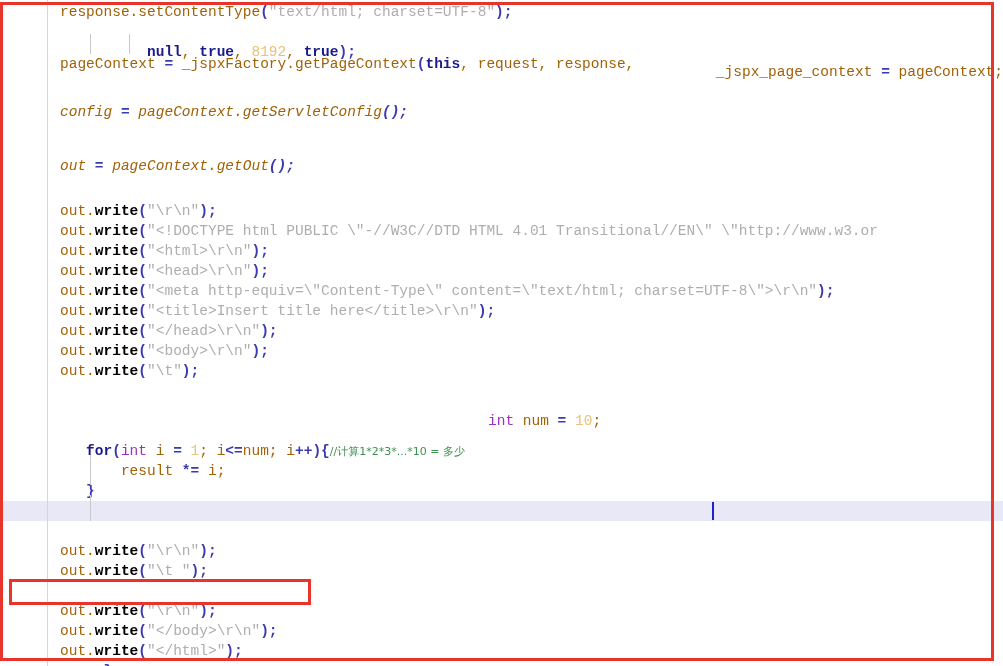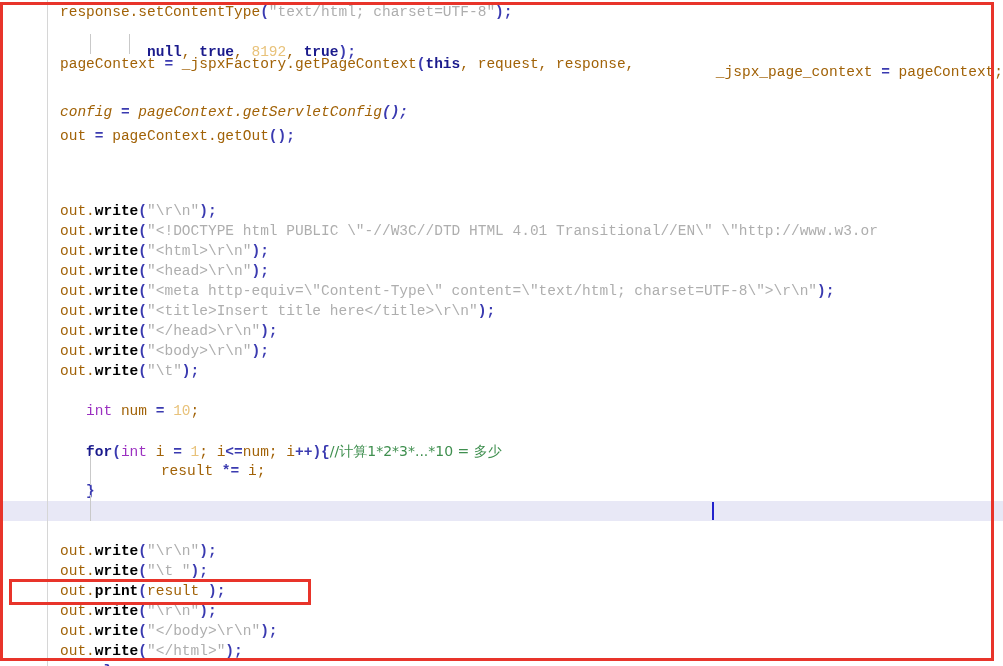--- a/index.html
+++ b/index.html
@@ -85,21 +85,21 @@
   .t-str     { color: #aeaeae; }
   .t-kw      { color: #1a1a8c; font-weight: bold; }
   .t-type    { color: #9b30c0; }
   .t-num     { color: #e8c27a; }
   .t-punc    { color: #3a3ab0; font-weight: bold; }
   .t-op      { color: #3a3ab0; font-weight: bold; }
   .t-cmt     { color: #3f8f4f; }
   .t-fn      { color: #000000; font-weight: bold; }
   .t-sel     { background: #c9c9c9; }
 
-  .cjk { font-family: "DejaVu Sans", "Liberation Sans", sans-serif; font-size: 14px; }
+  .cjk { font-family: "DejaVu Sans", "Liberation Sans", sans-serif; font-size: 11px; }
 
   
   .indent-guide {
     position: absolute;
     width: 1px;
     background: #c9c9c9;
     z-index: 2;
   }
 
   
@@ -139,42 +139,41 @@
 
   <div class="gutter"></div>
   <div class="gutter-rule"></div>
 
   <div class="code-surface" id="code-surface">
       <div class="code-line" style="top: 2px;"><span class="txt"><span class="t-plain">response.setContentType</span><span class="t-punc">(</span><span class="t-str">"text/html; charset=UTF-8"</span><span class="t-punc">);</span></span></div>
       <div class="code-line" style="top: 22px; margin-top: 32px;"><span class="txt"><span class="t-plain">pageContext </span><span class="t-op">=</span><span class="t-plain"> _jspxFactory.getPageContext</span><span class="t-punc">(</span><span class="t-kw">this</span><span class="t-plain">, request, response,</span></span></div>
       <div class="code-line" style="top: 42px;"><span class="txt"><span class="t-plain">          </span><span class="t-kw">null</span><span class="t-plain">, </span><span class="t-kw">true</span><span class="t-plain">, </span><span class="t-num">8192</span><span class="t-plain">, </span><span class="t-kw">true</span><span class="t-punc">);</span></span></div>
       <div class="code-line" style="top: 62px; text-align: right;"><span class="txt"><span class="t-plain">_jspx_page_context </span><span class="t-op">=</span><span class="t-plain"> pageContext;</span></span></div>
       <div class="code-line" style="top: 102px; font-style: italic;"><span class="txt"><span class="t-plain">config </span><span class="t-op">=</span><span class="t-plain"> pageContext.getServletConfig</span><span class="t-punc">();</span></span></div>
-      <div class="code-line" style="top: 126px;"><span class="txt"><span class="t-plain">out </span><span class="t-op">=</span><span class="t-plain"> pageContext.getOut</span><span class="t-punc">();</span></span></div>
+      <div class="code-line" style="top: 156px; font-style: italic;"><span class="txt"><span class="t-plain">out </span><span class="t-op">=</span><span class="t-plain"> pageContext.getOut</span><span class="t-punc">();</span></span></div>
       <div class="code-line" style="top: 182px;"><span class="txt"></span></div>
       <div class="code-line" style="top: 201px;"><span class="txt"><span class="t-plain">out.</span><span class="t-fn">write</span><span class="t-punc">(</span><span class="t-str">"\r\n"</span><span class="t-punc">);</span></span></div>
       <div class="code-line" style="top: 221px;"><span class="txt"><span class="t-plain">out.</span><span class="t-fn">write</span><span class="t-punc">(</span><span class="t-str">"&lt;!DOCTYPE html PUBLIC \"-//W3C//DTD HTML 4.01 Transitional//EN\" \"http://www.w3.or</span></span></div>
       <div class="code-line" style="top: 241px;"><span class="txt"><span class="t-plain">out.</span><span class="t-fn">write</span><span class="t-punc">(</span><span class="t-str">"&lt;html&gt;\r\n"</span><span class="t-punc">);</span></span></div>
       <div class="code-line" style="top: 261px;"><span class="txt"><span class="t-plain">out.</span><span class="t-fn">write</span><span class="t-punc">(</span><span class="t-str">"&lt;head&gt;\r\n"</span><span class="t-punc">);</span></span></div>
       <div class="code-line" style="top: 281px;"><span class="txt"><span class="t-plain">out.</span><span class="t-fn">write</span><span class="t-punc">(</span><span class="t-str">"&lt;meta http-equiv=\"Content-Type\" content=\"text/html; charset=UTF-8\"&gt;\r\n"</span><span class="t-punc">);</span></span></div>
       <div class="code-line" style="top: 301px;"><span class="txt"><span class="t-plain">out.</span><span class="t-fn">write</span><span class="t-punc">(</span><span class="t-str">"&lt;title&gt;Insert title here&lt;/title&gt;\r\n"</span><span class="t-punc">);</span></span></div>
       <div class="code-line" style="top: 321px;"><span class="txt"><span class="t-plain">out.</span><span class="t-fn">write</span><span class="t-punc">(</span><span class="t-str">"&lt;/head&gt;\r\n"</span><span class="t-punc">);</span></span></div>
       <div class="code-line" style="top: 341px;"><span class="txt"><span class="t-plain">out.</span><span class="t-fn">write</span><span class="t-punc">(</span><span class="t-str">"&lt;body&gt;\r\n"</span><span class="t-punc">);</span></span></div>
       <div class="code-line" style="top: 361px;"><span class="txt"><span class="t-plain">out.</span><span class="t-fn">write</span><span class="t-punc">(</span><span class="t-str">"\t"</span><span class="t-punc">);</span></span></div>
       <div class="code-line" style="top: 381px;"><span class="txt"></span></div>
-      <div class="code-line" style="top: 401px;"><span class="txt"><span class="t-plain">   </span><span class="t-type">int</span><span class="t-plain"> num </span><span class="t-op">=</span><span class="t-plain"> </span><span class="t-num">10</span><span class="t-plain">;</span></span></div>
+      <div class="code-line" style="top: 411px; text-align: center;"><span class="txt"><span class="t-plain">   </span><span class="t-type">int</span><span class="t-plain"> num </span><span class="t-op">=</span><span class="t-plain"> </span><span class="t-num">10</span><span class="t-plain">;</span></span></div>
       <div class="code-line" style="top: 441px;"><span class="txt"><span class="t-plain">   </span><span class="t-kw">for</span><span class="t-punc">(</span><span class="t-type">int</span><span class="t-plain"> i </span><span class="t-op">=</span><span class="t-plain"> </span><span class="t-num">1</span><span class="t-plain">; i</span><span class="t-op">&lt;=</span><span class="t-plain">num; i</span><span class="t-op">++</span><span class="t-punc">){</span><span class="t-cmt cjk">//计算1*2*3*...*10 = 多少</span></span></div>
-      <div class="code-line" style="top: 461px; padding-left: 40px;"><span class="txt"><span class="t-plain">       result </span><span class="t-op">*=</span><span class="t-plain"> i;</span></span></div>
+      <div class="code-line" style="top: 461px;"><span class="txt"><span class="t-plain">       result </span><span class="t-op">*=</span><span class="t-plain"> i;</span></span></div>
       <div class="code-line" style="top: 481px;"><span class="txt"><span class="t-plain">   </span><span class="t-punc">}</span></span></div>
       <div class="line-highlight" style="top: 501px;"></div>
       <div class="code-line" style="top: 501px;"><span class="txt"><span class="t-plain">   </span><span class="t-cmt t-sel cjk">//out.println(result);   因为在&lt;% % &gt;中就知道是java代码，所以能够</span><span class="t-cmt cjk">使用//进行注释</span></span></div>
       <div class="code-line" style="top: 521px;"><span class="txt"></span></div>
       <div class="code-line" style="top: 541px;"><span class="txt"><span class="t-plain">out.</span><span class="t-fn">write</span><span class="t-punc">(</span><span class="t-str">"\r\n"</span><span class="t-punc">);</span></span></div>
       <div class="code-line" style="top: 561px;"><span class="txt"><span class="t-plain">out.</span><span class="t-fn">write</span><span class="t-punc">(</span><span class="t-str">"\t "</span><span class="t-punc">);</span></span></div>
-      <div class="code-line" style="top: 581px;"><span class="txt"><span class="t-plain">out.</span><span class="t-fn">print</span><span class="t-punc">(</span><span class="t-plain">result </span><span class="t-punc">);</span></span></div>
       <div class="code-line" style="top: 601px;"><span class="txt"><span class="t-plain">out.</span><span class="t-fn">write</span><span class="t-punc">(</span><span class="t-str">"\r\n"</span><span class="t-punc">);</span></span></div>
       <div class="code-line" style="top: 621px;"><span class="txt"><span class="t-plain">out.</span><span class="t-fn">write</span><span class="t-punc">(</span><span class="t-str">"&lt;/body&gt;\r\n"</span><span class="t-punc">);</span></span></div>
       <div class="code-line" style="top: 641px;"><span class="txt"><span class="t-plain">out.</span><span class="t-fn">write</span><span class="t-punc">(</span><span class="t-str">"&lt;/html&gt;"</span><span class="t-punc">);</span></span></div>
       <div class="code-line" style="top: 661px;"><span class="txt"><span class="t-plain">     </span><span class="t-punc">}</span></span></div>
     </div>
 
   <div id="guides">
       <div class="indent-guide" style="left: 129px; top: 34px; height: 20px;"></div>
       <div class="indent-guide" style="left: 90px; top: 34px; height: 20px;"></div>
       <div class="indent-guide" style="left: 90px; top: 455px; height: 30px;"></div>

